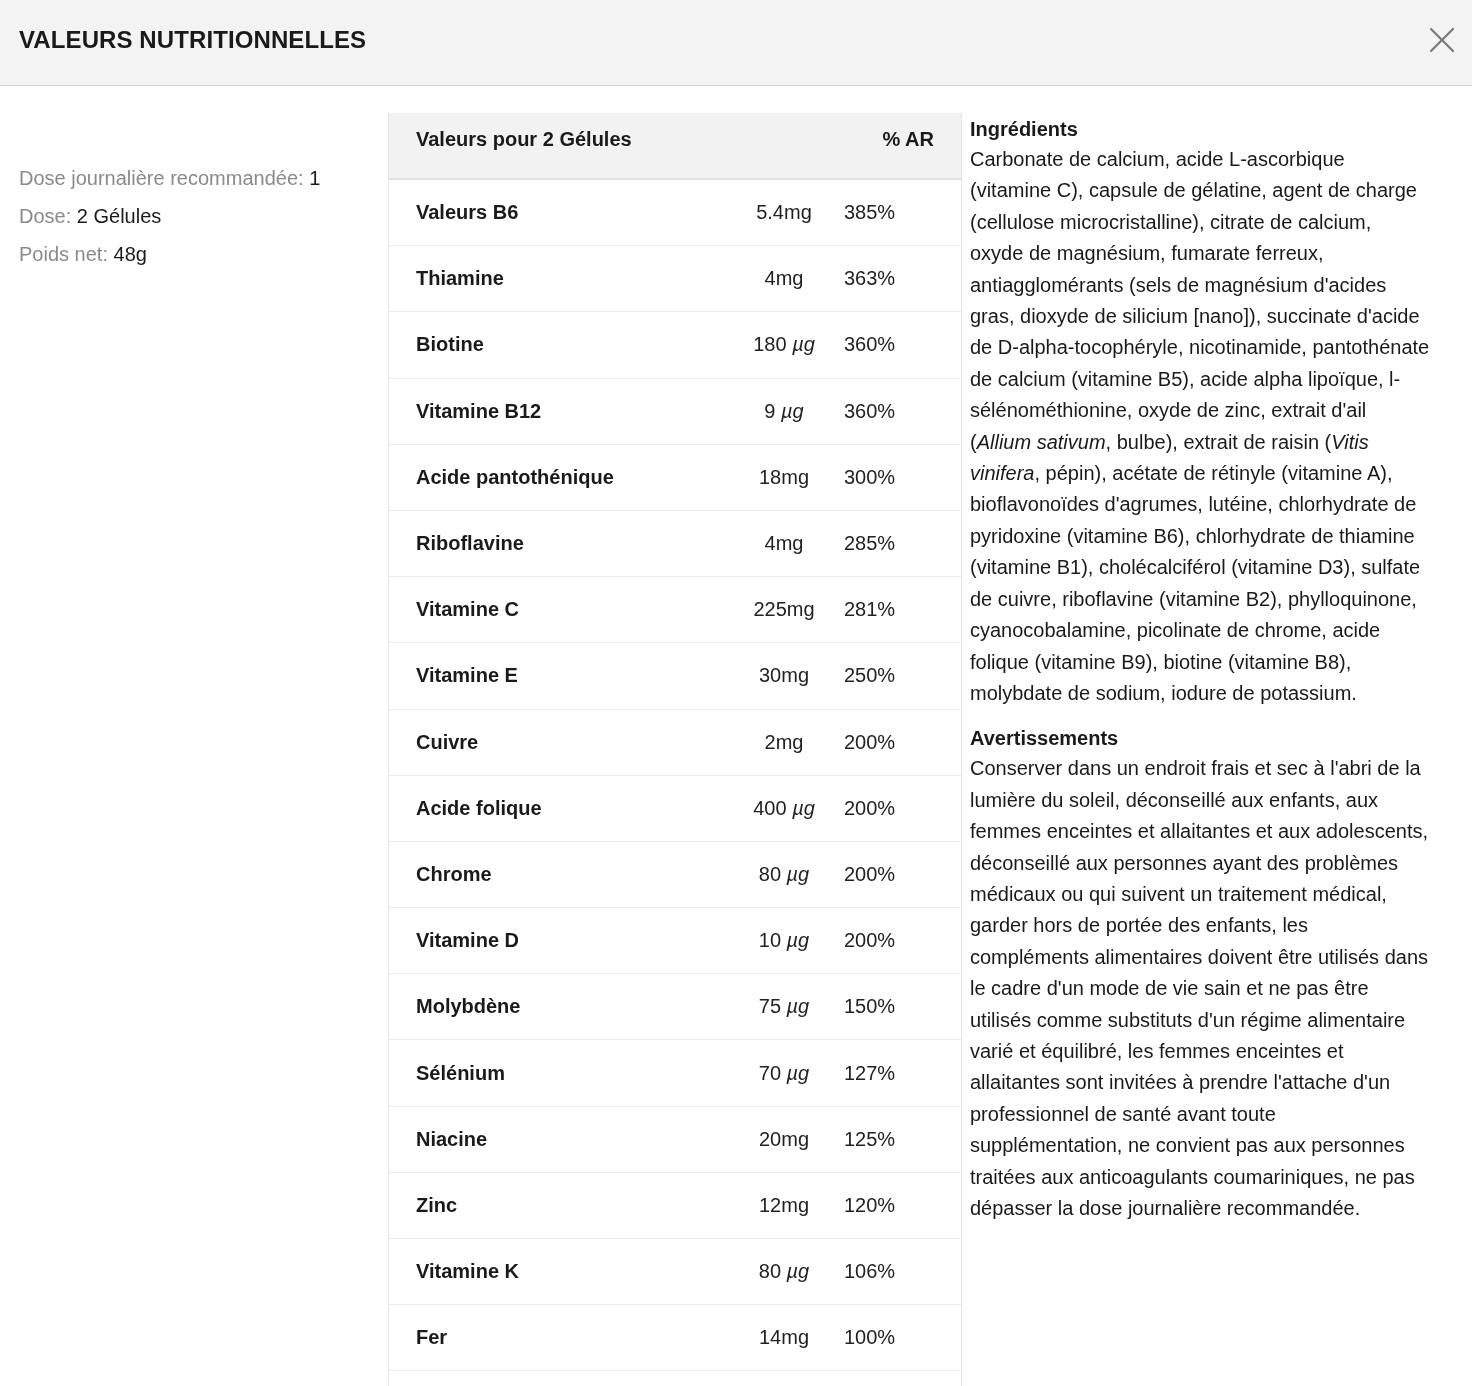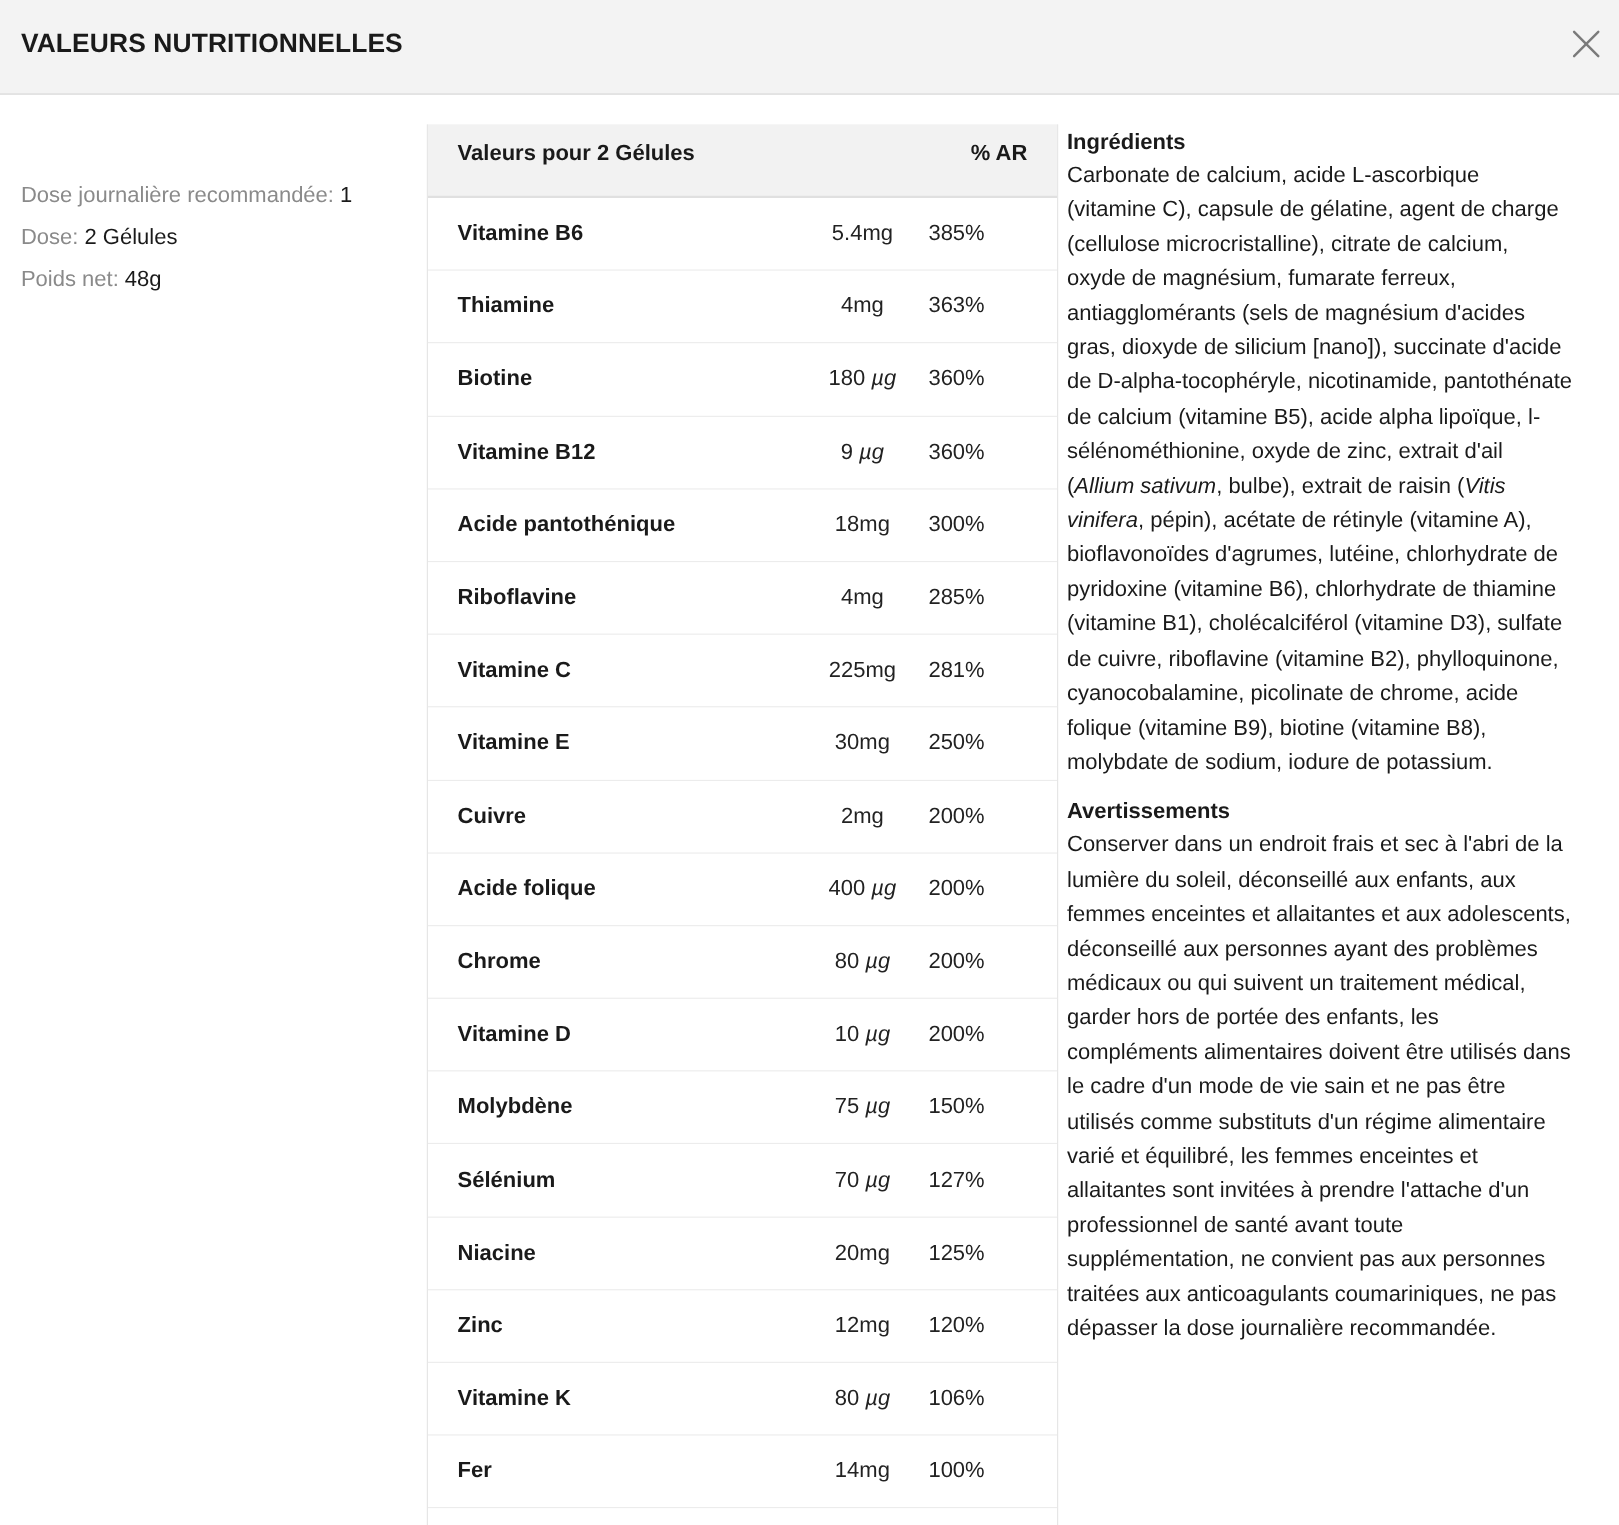--- a/index.html
+++ b/index.html
@@ -127,21 +127,21 @@
   </div>
 </div>
 
 <div class="nutrition-table">
   <div class="nt-head">
     <span class="h-name">Valeurs pour 2 Gélules</span>
     <span class="h-ar">% AR</span>
   </div>
   <div id="nt-rows">
       <div class="nt-row">
-        <span class="c-name">Vitamine B6</span>
+        <span class="c-name">Valeurs B6</span>
         <span class="c-amount"><span>5.4</span><span>mg</span></span>
         <span class="c-ar">385%</span>
       </div>
       <div class="nt-row">
         <span class="c-name">Thiamine</span>
         <span class="c-amount"><span>4</span><span>mg</span></span>
         <span class="c-ar">363%</span>
       </div>
       <div class="nt-row">
         <span class="c-name">Biotine</span>

